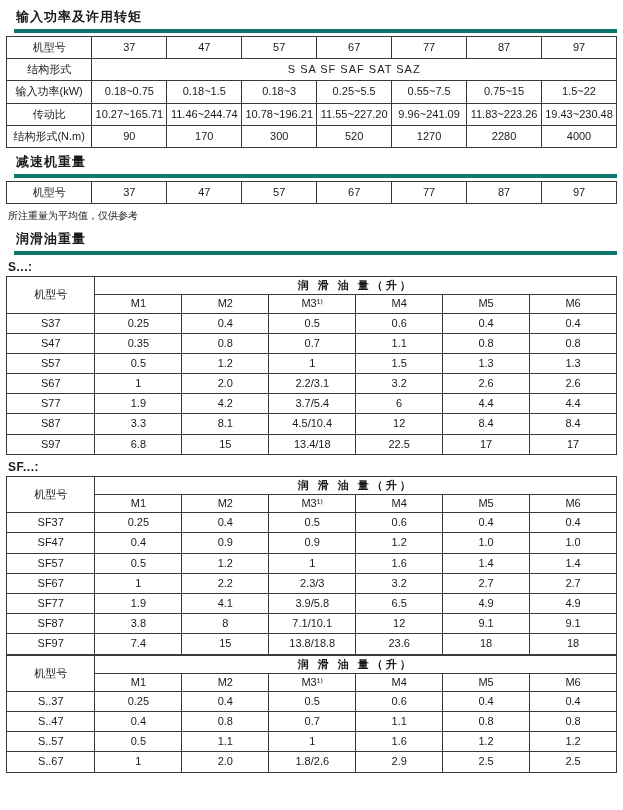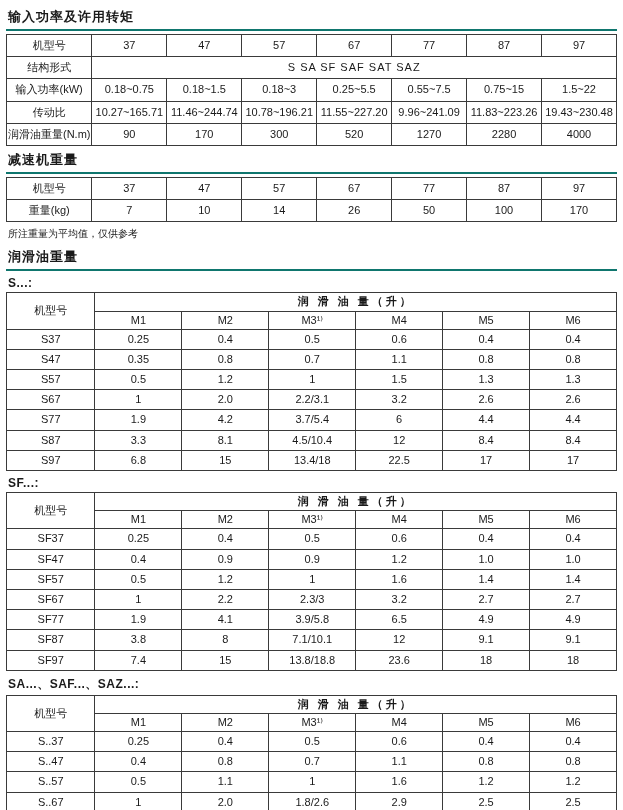--- a/index.html
+++ b/index.html
@@ -11,22 +11,22 @@
     color: #1a1a1a;
     font-family: "Liberation Sans", "DejaVu Sans", sans-serif;
   }
   .page { padding: 3px 6px 0 6px; }
 
   .sec-title {
     font-size: 13px;
     font-weight: bold;
     letter-spacing: 1px;
     padding: 3px 2px 3px 2px;
-    border-bottom: 2px solid #0f766e;
-    margin: 2px 0 3px 0;
+    border-bottom: 4px solid #0f766e;
+    margin: 2px 0 3px 8px;
   }
 
   table.t {
     width: 100%;
     border-collapse: collapse;
     table-layout: fixed;
     border-radius: 20px;
   }
   table.t td {
     border: 1px solid #3a3a3a;
@@ -100,21 +100,21 @@
           <td class="lbl">传动比</td>
           <td>10.27~165.71</td>
           <td>11.46~244.74</td>
           <td>10.78~196.21</td>
           <td>11.55~227.20</td>
           <td>9.96~241.09</td>
           <td>11.83~223.26</td>
           <td>19.43~230.48</td>
         </tr>
         <tr>
-          <td class="lbl">润滑油重量(N.m)</td>
+          <td class="lbl">结构形式(N.m)</td>
           <td>90</td>
           <td>170</td>
           <td>300</td>
           <td>520</td>
           <td>1270</td>
           <td>2280</td>
           <td>4000</td>
         </tr>
       </tbody>
   </table>
@@ -129,30 +129,20 @@
         <tr>
           <td class="lbl">机型号</td>
           <td>37</td>
           <td>47</td>
           <td>57</td>
           <td>67</td>
           <td>77</td>
           <td>87</td>
           <td>97</td>
         </tr>
-        <tr>
-          <td class="lbl">重量(kg)</td>
-          <td>7</td>
-          <td>10</td>
-          <td>14</td>
-          <td>26</td>
-          <td>50</td>
-          <td>100</td>
-          <td>170</td>
-        </tr>
       </tbody>
   </table>
 
   <div class="note">所注重量为平均值，仅供参考</div>
 
   <div class="sec-title">润滑油重量</div>
 
   <div class="oil-label">S...:</div>
   <table class="t oil">
     <colgroup>
@@ -320,21 +310,20 @@
           <td>7.4</td>
           <td>15</td>
           <td>13.8/18.8</td>
           <td>23.6</td>
           <td>18</td>
           <td>18</td>
         </tr>
       </tbody>
     </table>
 
-  <div class="oil-label">SA...、SAF...、SAZ...:</div>
   <table class="t oil">
     <colgroup>
         <col class="c-model">
         <col span="6" class="c-oil">
       </colgroup>
   <thead>
         <tr>
           <td class="hdr" rowspan="2">机型号</td>
           <td class="hdr oil-hdr" colspan="6">润 滑 油 量（升）</td>
         </tr>

